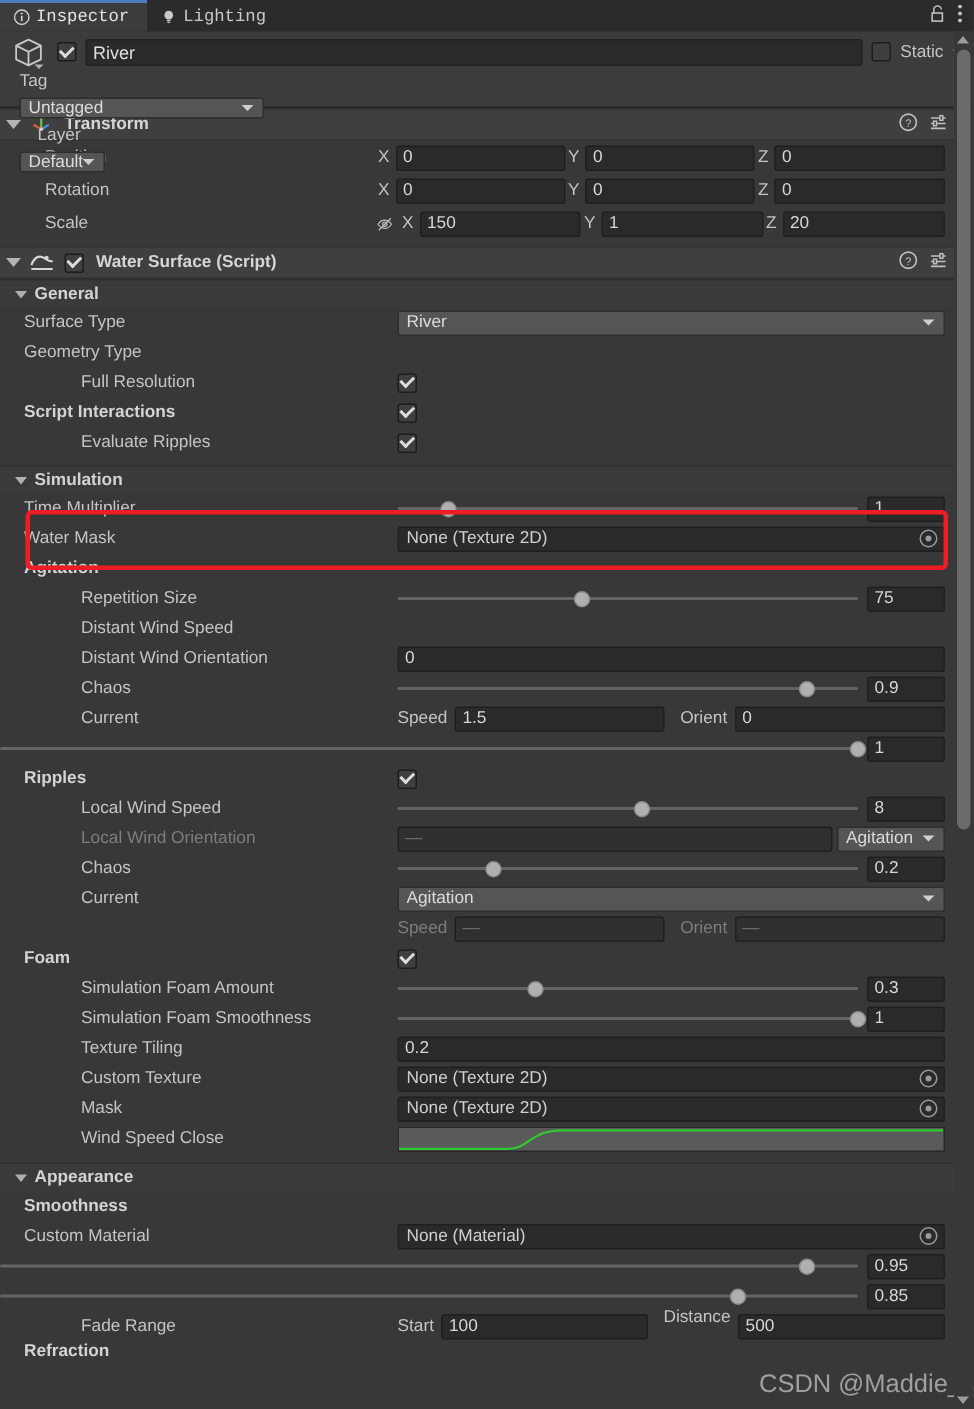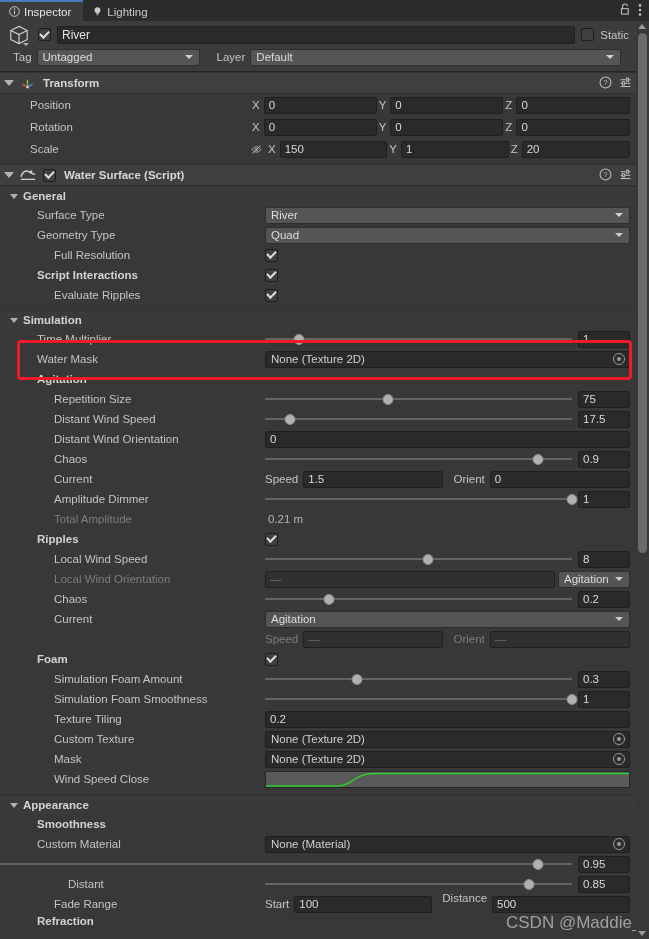--- a/index.html
+++ b/index.html
@@ -25,41 +25,42 @@
     background: #2b2b2b;
     display: flex;
     align-items: stretch;
   }
   .tab {
     display: flex; align-items: center; gap: 4px;
     padding: 0 12px 0 9px;
     font-size: 11.5px;
     color: #c9c9c9;
     border-top: 2px solid transparent;
+    font-family: Liberation Mono, monospace;
   }
   .tab.active {
     background: #3c3c3c;
     border-top: 2px solid #4b7bbd;
     color: #e3e3e3;
   }
   .tab .ticon { display: inline-flex; }
   .tabbar .spacer { flex: 1; }
   .tabbar .tools {
     display: flex; align-items: center; gap: 7px;
     padding-right: 7px;
   }
 
   
   .go-header {
     background: #3c3c3c;
     padding: 4px 6px 5px 6px;
     border-bottom: 1px solid #242424;
   }
   .go-row1 { display: flex; align-items: center; gap: 6px; height: 19px; }
-  .go-row2 { display: flex; align-items: center; gap: 5px; height: 18px; margin-top: 4px; padding-left: 7px;}
+  .go-row2 { display: flex; align-items: flex-start; gap: 5px; height: 18px; margin-top: 4px; padding-left: 7px; flex-direction: column;}
   .cube-icon { width: 26px; height: 26px; display:flex; align-items:center; justify-content:center; }
   .ck {
     width: 13px; height: 13px; flex: none;
     background: #3f3f3f;
     border: 1px solid #1d1d1d;
     border-radius: 2px;
     display: flex; align-items: center; justify-content: center;
   }
   .ck.on::after {
     content: "";
@@ -126,21 +127,21 @@
     padding-left: 0px;
   }
   .row .lab {
     width: 265px; flex: none;
     padding-left: 30px;
     font-size: 11.5px;
     color: #c4c4c4;
     white-space: nowrap;
     overflow: hidden;
   }
-  .row .lab.i1 { padding-left: 37px; }
+  .row .lab.i1 { padding-left: 16px; }
   .row .lab.i2 { padding-left: 54px; }
   .row .lab.i3 { padding-left: 68px; }
   .row .lab.bold { font-weight: bold; color: #d3d3d3; }
   .row .lab.dim { color: #7d7d7d; }
   .row .ctl { flex: 1; display: flex; align-items: center; padding-right: 19px; }
 
   .section-head {
     display: flex; align-items: center;
     height: 19px;
     background: #3a3a3a;
@@ -483,26 +484,20 @@
       <span class="lab i1">Surface Type</span>
       <span class="ctl">
           <span class="dropdown" style="flex:1">
         <span class="dval">River</span>
         <span class="darr"></span>
           </span>
         </span>
     </div>
     <div class="row">
       <span class="lab i1">Geometry Type</span>
-      <span class="ctl">
-          <span class="dropdown" style="flex:1">
-        <span class="dval">Quad</span>
-        <span class="darr"></span>
-          </span>
-        </span>
     </div>
     <div class="row">
       <span class="lab i2">Full Resolution</span>
       <span class="ctl">
           <span class="ck on"></span>
         </span>
     </div>
     <div class="row">
       <span class="lab i1 bold">Script Interactions</span>
       <span class="ctl">
@@ -556,29 +551,20 @@
             <span class="track"></span>
             <span class="knob" style="left:40%"></span>
           </span>
         <span class="numfield slidernum">
             <span>75</span>
           </span>
       </span>
     </div>
     <div class="row">
       <span class="lab i2">Distant Wind Speed</span>
-      <span class="ctl">
-        <span class="slider">
-            <span class="track"></span>
-            <span class="knob" style="left:8%"></span>
-          </span>
-        <span class="numfield slidernum">
-            <span>17.5</span>
-          </span>
-      </span>
     </div>
     <div class="row">
       <span class="lab i2">Distant Wind Orientation</span>
       <span class="ctl">
           <span class="numfield" style="flex:1">
             <span>0</span>
           </span>
         </span>
     </div>
     <div class="row">
@@ -600,36 +586,29 @@
         <span class="numfield" style="flex:1">
             <span>1.5</span>
           </span>
         <span class="fld-label" style="margin:0 5px 0 10px">Orient</span>
         <span class="numfield" style="flex:1">
             <span>0</span>
           </span>
       </span>
     </div>
     <div class="row">
-      <span class="lab i2">Amplitude Dimmer</span>
       <span class="ctl">
         <span class="slider">
             <span class="track"></span>
             <span class="knob" style="left:100%"></span>
           </span>
         <span class="numfield slidernum">
             <span>1</span>
           </span>
       </span>
-    </div>
-    <div class="row">
-      <span class="lab i2 dim">Total Amplitude</span>
-      <span class="ctl">
-          <span style="color:#b3b3b3;padding-left:3px">0.21 m</span>
-        </span>
     </div>
 
     <div class="row">
       <span class="lab i1 bold">Ripples</span>
       <span class="ctl">
           <span class="ck on"></span>
         </span>
     </div>
     <div class="row">
       <span class="lab i2">Local Wind Speed</span>
@@ -782,21 +761,20 @@
         <span class="slider">
             <span class="track"></span>
             <span class="knob" style="left:94%"></span>
           </span>
         <span class="numfield slidernum">
             <span>0.95</span>
           </span>
       </span>
     </div>
     <div class="row">
-      <span class="lab i3">Distant</span>
       <span class="ctl">
         <span class="slider">
             <span class="track"></span>
             <span class="knob" style="left:86%"></span>
           </span>
         <span class="numfield slidernum">
             <span>0.85</span>
           </span>
       </span>
     </div>

